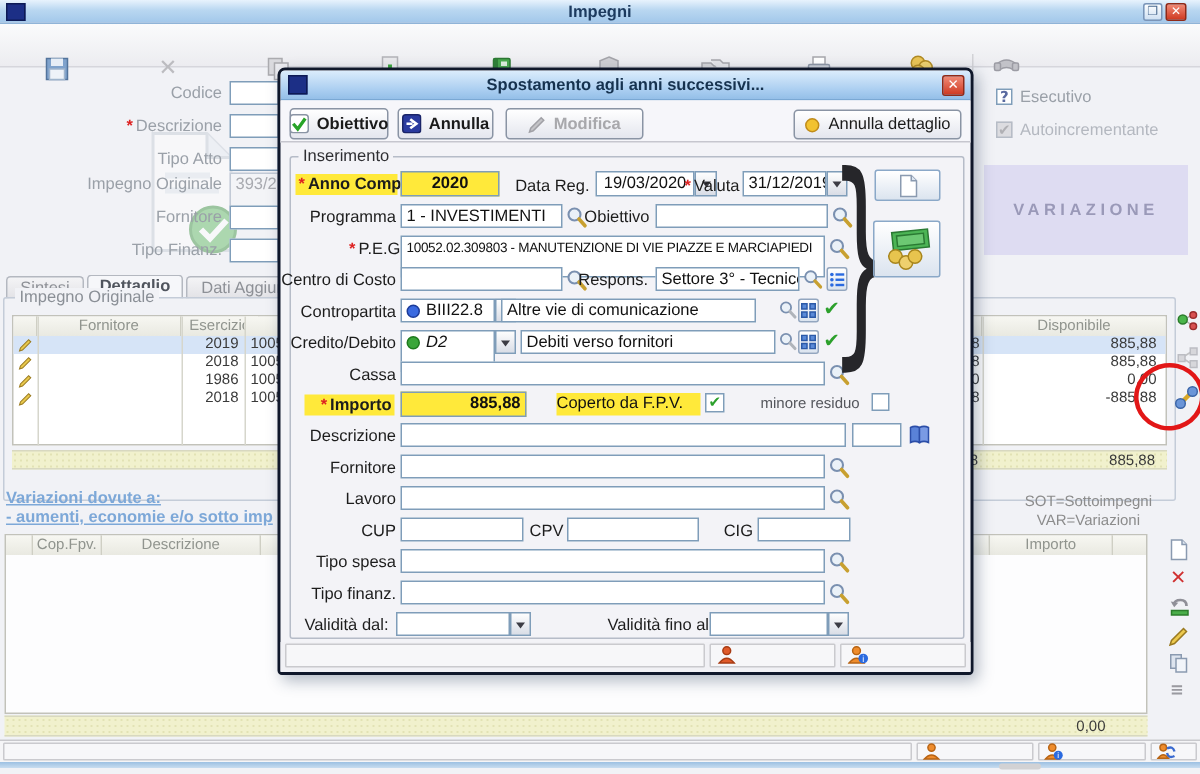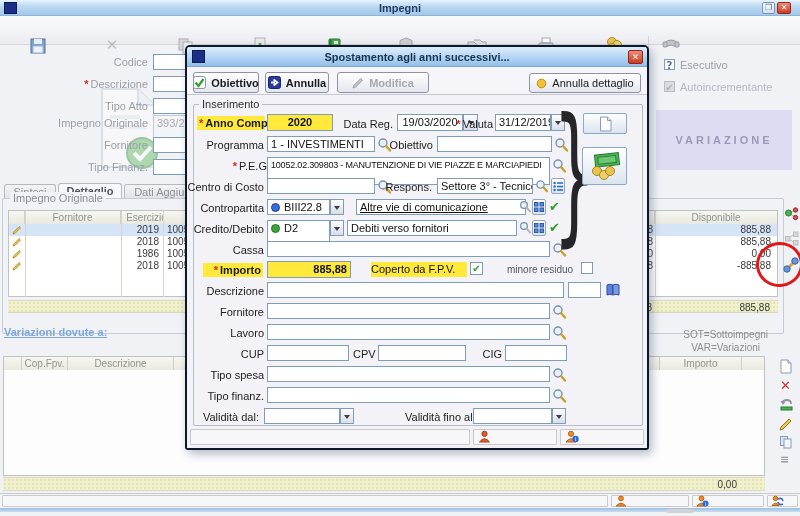--- a/index.html
+++ b/index.html
@@ -267,20 +267,21 @@
     <svg width="16" height="16">
         <line x1="4" y1="12" x2="12" y2="4" stroke="#d8a828" stroke-width="3"></line>
         <circle cx="4" cy="12" r="3.2" fill="#6a95d8" stroke="#3c66a8"></circle>
         <circle cx="12" cy="4" r="3.2" fill="#6a95d8" stroke="#3c66a8"></circle>
       </svg>
   </div>
 
   <div class="abs redcircle" style="left:756px;top:242px;width:47px;height:45px;"></div>
 
   <div class="abs bluenote" style="left:4px;top:326px;">Variazioni dovute a:</div>
+  <div class="abs bluenote" style="left:4px;top:339px;">- aumenti, economie e/o sotto imp</div>
   <div class="abs graynote" style="left:620px;top:329px;width:148px;">SOT=Sottoimpegni</div>
   <div class="abs graynote" style="left:620px;top:342px;width:140px;">VAR=Variazioni</div>
 
   <div class="abs" style="left:3px;top:356px;width:762px;height:120px;background:#fdfdfe;border:1px solid #c2c2ba;">
     <div class="abs th" style="left:0;top:0;width:18px;height:13px;"></div>
     <div class="abs th" style="left:18px;top:0;width:46px;height:13px;">Cop.Fpv.</div>
     <div class="abs th" style="left:64px;top:0;width:106px;height:13px;">Descrizione</div>
     <div class="abs th" style="left:170px;top:0;width:446px;height:13px;"></div>
     <div class="abs th" style="left:616px;top:0;width:40px;height:13px;">sa</div>
     <div class="abs th" style="left:656px;top:0;width:82px;height:13px;">Importo</div>
@@ -460,39 +461,39 @@
           <rect x="4" y="8.2" width="6" height="1.6" fill="#2a6ae0"></rect>
         </svg>
       </div>
 
     <div class="abs dlbl" style="left:4px;top:155px;width:73px;">Contropartita</div>
     <div class="abs fld" style="left:80px;top:152px;width:63px;height:16px;padding-left:16px;">BIII22.8</div>
     <span class="abs" style="left:84px;top:156px;width:9px;height:9px;border-radius:50%;background:#3a6ae0;border:1px solid #1c3c9a;"></span>
     <div class="abs dd" style="left:143px;top:152px;width:14px;height:16px;">
         <span class="tri"></span>
       </div>
-    <div class="abs fld" style="left:169px;top:152px;width:170px;height:16px;text-decoration:underline;">Altre vie di comunicazione</div>
+    <div class="abs fld" style="left:147px;top:152px;width:170px;height:16px;">Altre vie di comunicazione</div>
     <span class="abs" style="left:332px;top:153px;">
         <svg width="13" height="14">
           <circle cx="5" cy="5" r="3.4" fill="#eaf1f8" stroke="#7a90b0" stroke-width="1.2"></circle>
           <line x1="7.6" y1="7.6" x2="11" y2="11.4" stroke="#b0b4ba" stroke-width="2" stroke-linecap="round"></line>
         </svg>
       </span>
     <div class="abs sbtn" style="left:345px;top:152px;width:14px;height:16px;">
         <svg width="10" height="10">
           <rect x="0.5" y="0.5" width="3.5" height="3.5" fill="#5a8ad8" stroke="#2c5aa8"></rect>
           <rect x="6" y="0.5" width="3.5" height="3.5" fill="#5a8ad8" stroke="#2c5aa8"></rect>
           <rect x="0.5" y="6" width="3.5" height="3.5" fill="#5a8ad8" stroke="#2c5aa8"></rect>
           <rect x="6" y="6" width="3.5" height="3.5" fill="#5a8ad8" stroke="#2c5aa8"></rect>
         </svg>
       </div>
     <span class="abs chk" style="left:362px;top:153px;">✔</span>
 
     <div class="abs dlbl" style="left:2px;top:176px;width:75px;">Credito/Debito</div>
-    <div class="abs fld" style="left:80px;top:173px;width:63px;height:28px;padding-left:16px;">D2</div>
+    <div class="abs fld" style="left:80px;top:173px;width:63px;height:28px;padding-left:16px;font-style:italic;">D2</div>
     <span class="abs" style="left:84px;top:177px;width:9px;height:9px;border-radius:50%;background:#3aa63a;border:1px solid #1e7a1e;"></span>
     <div class="abs dd" style="left:143px;top:173px;width:14px;height:16px;">
         <span class="tri"></span>
       </div>
     <div class="abs fld" style="left:160px;top:173px;width:170px;height:16px;">Debiti verso fornitori</div>
     <span class="abs" style="left:332px;top:174px;">
         <svg width="13" height="14">
           <circle cx="5" cy="5" r="3.4" fill="#eaf1f8" stroke="#7a90b0" stroke-width="1.2"></circle>
           <line x1="7.6" y1="7.6" x2="11" y2="11.4" stroke="#b0b4ba" stroke-width="2" stroke-linecap="round"></line>
         </svg>

